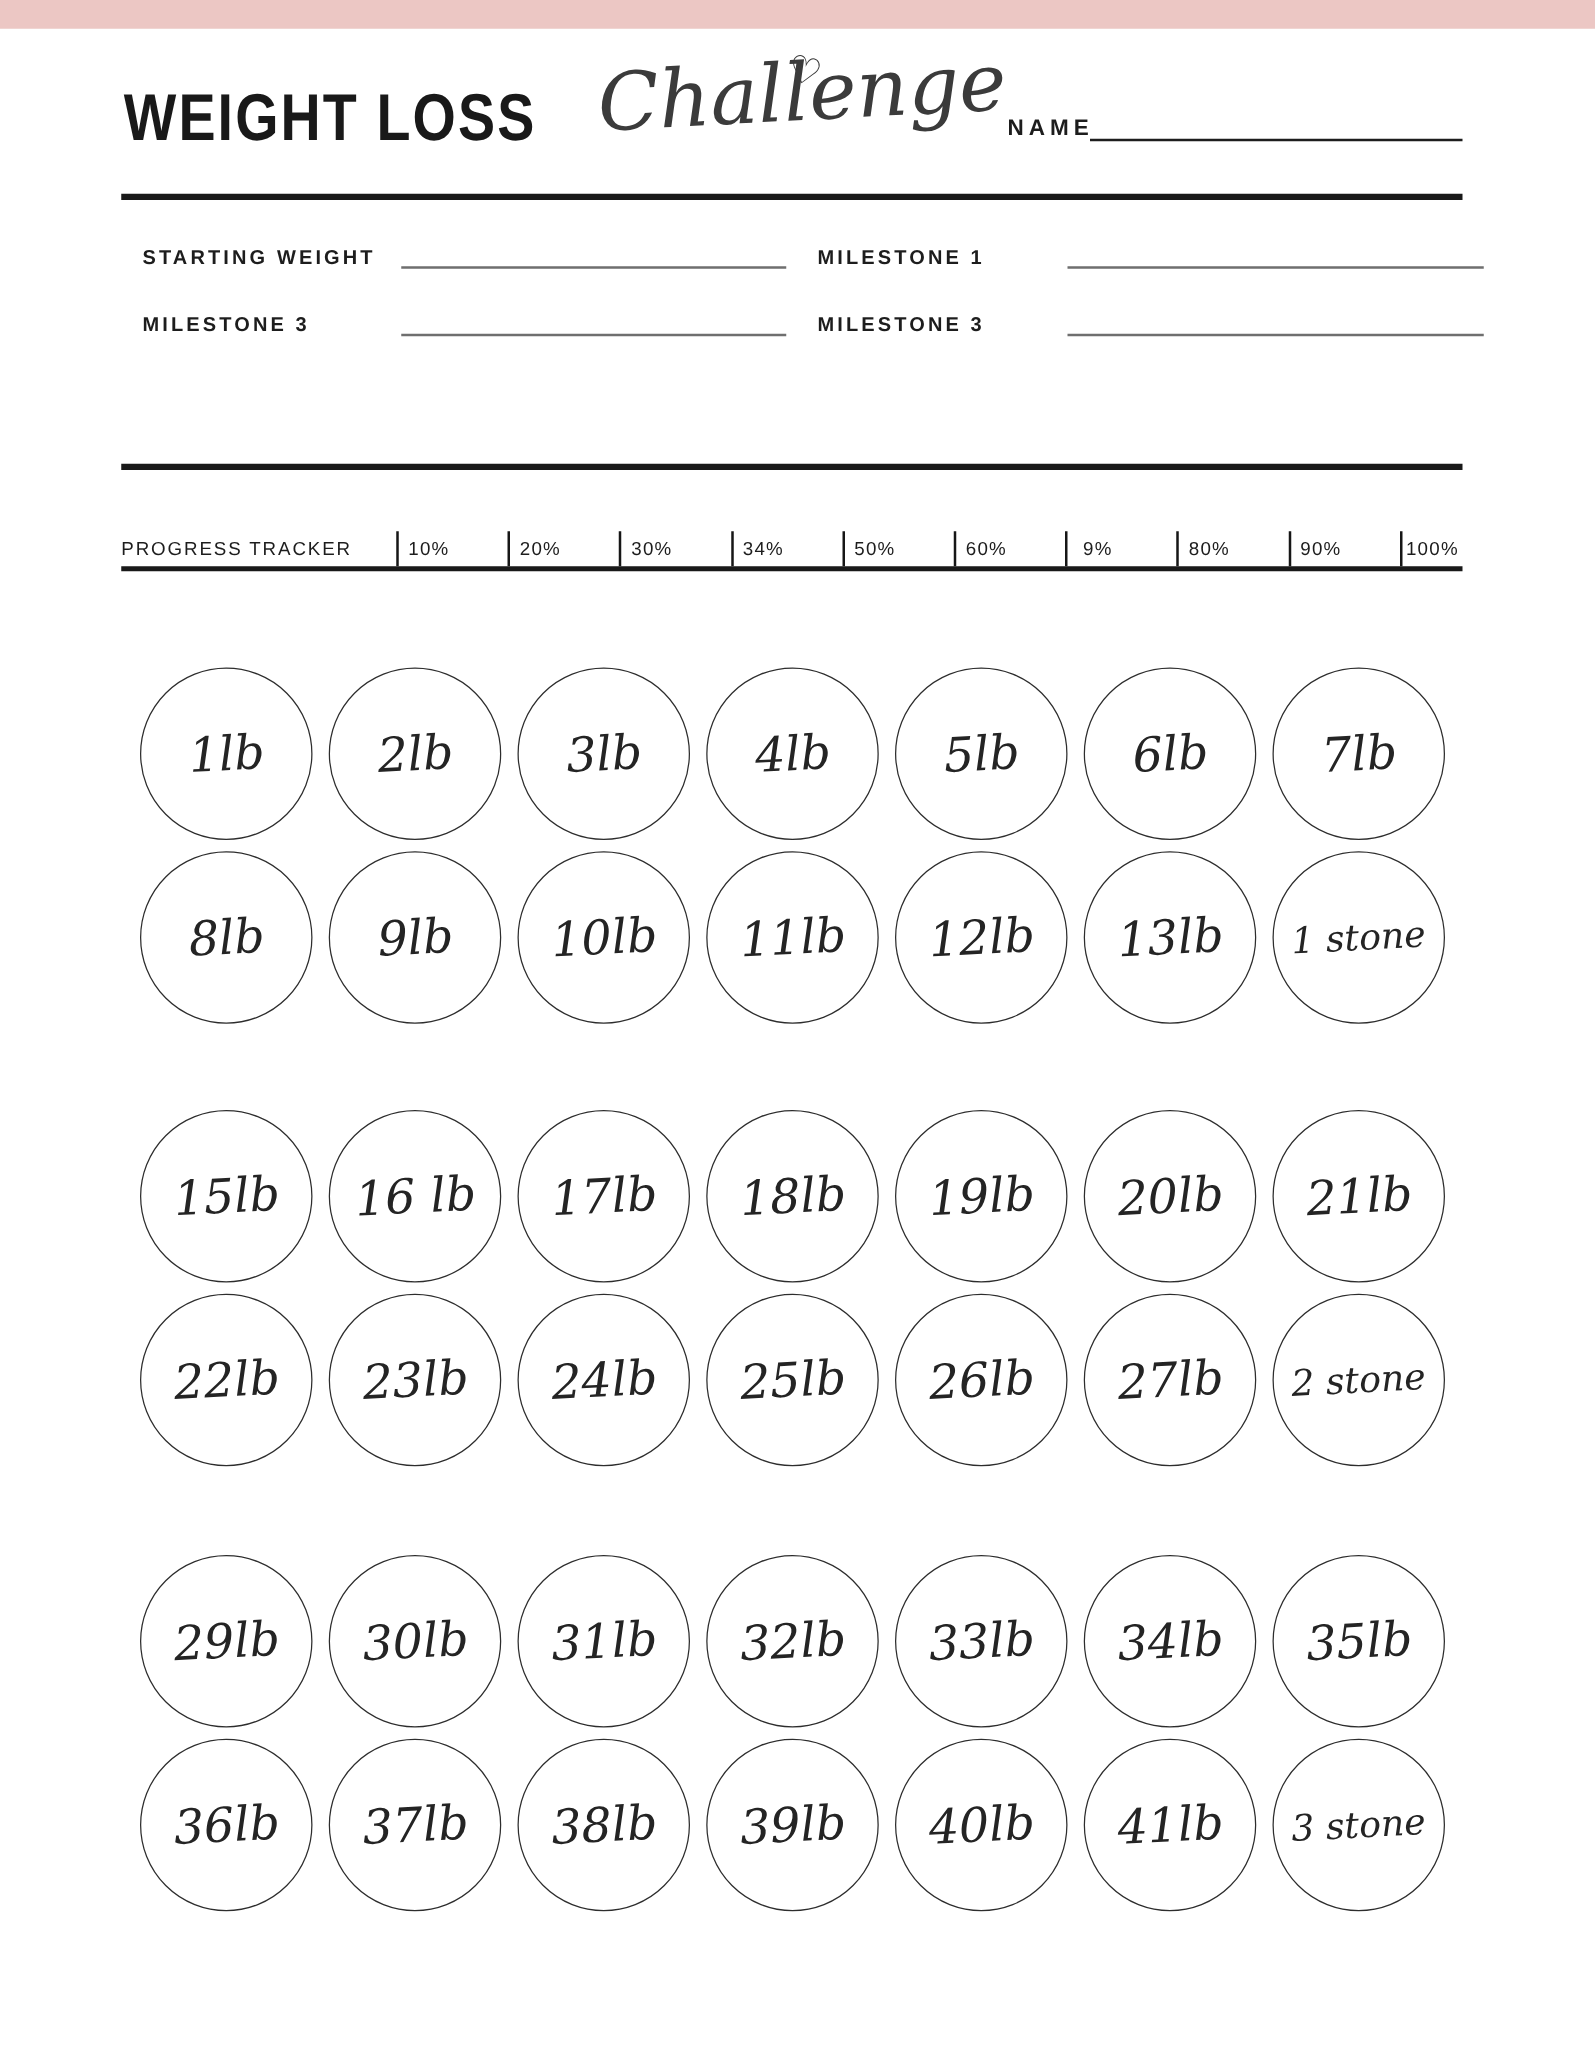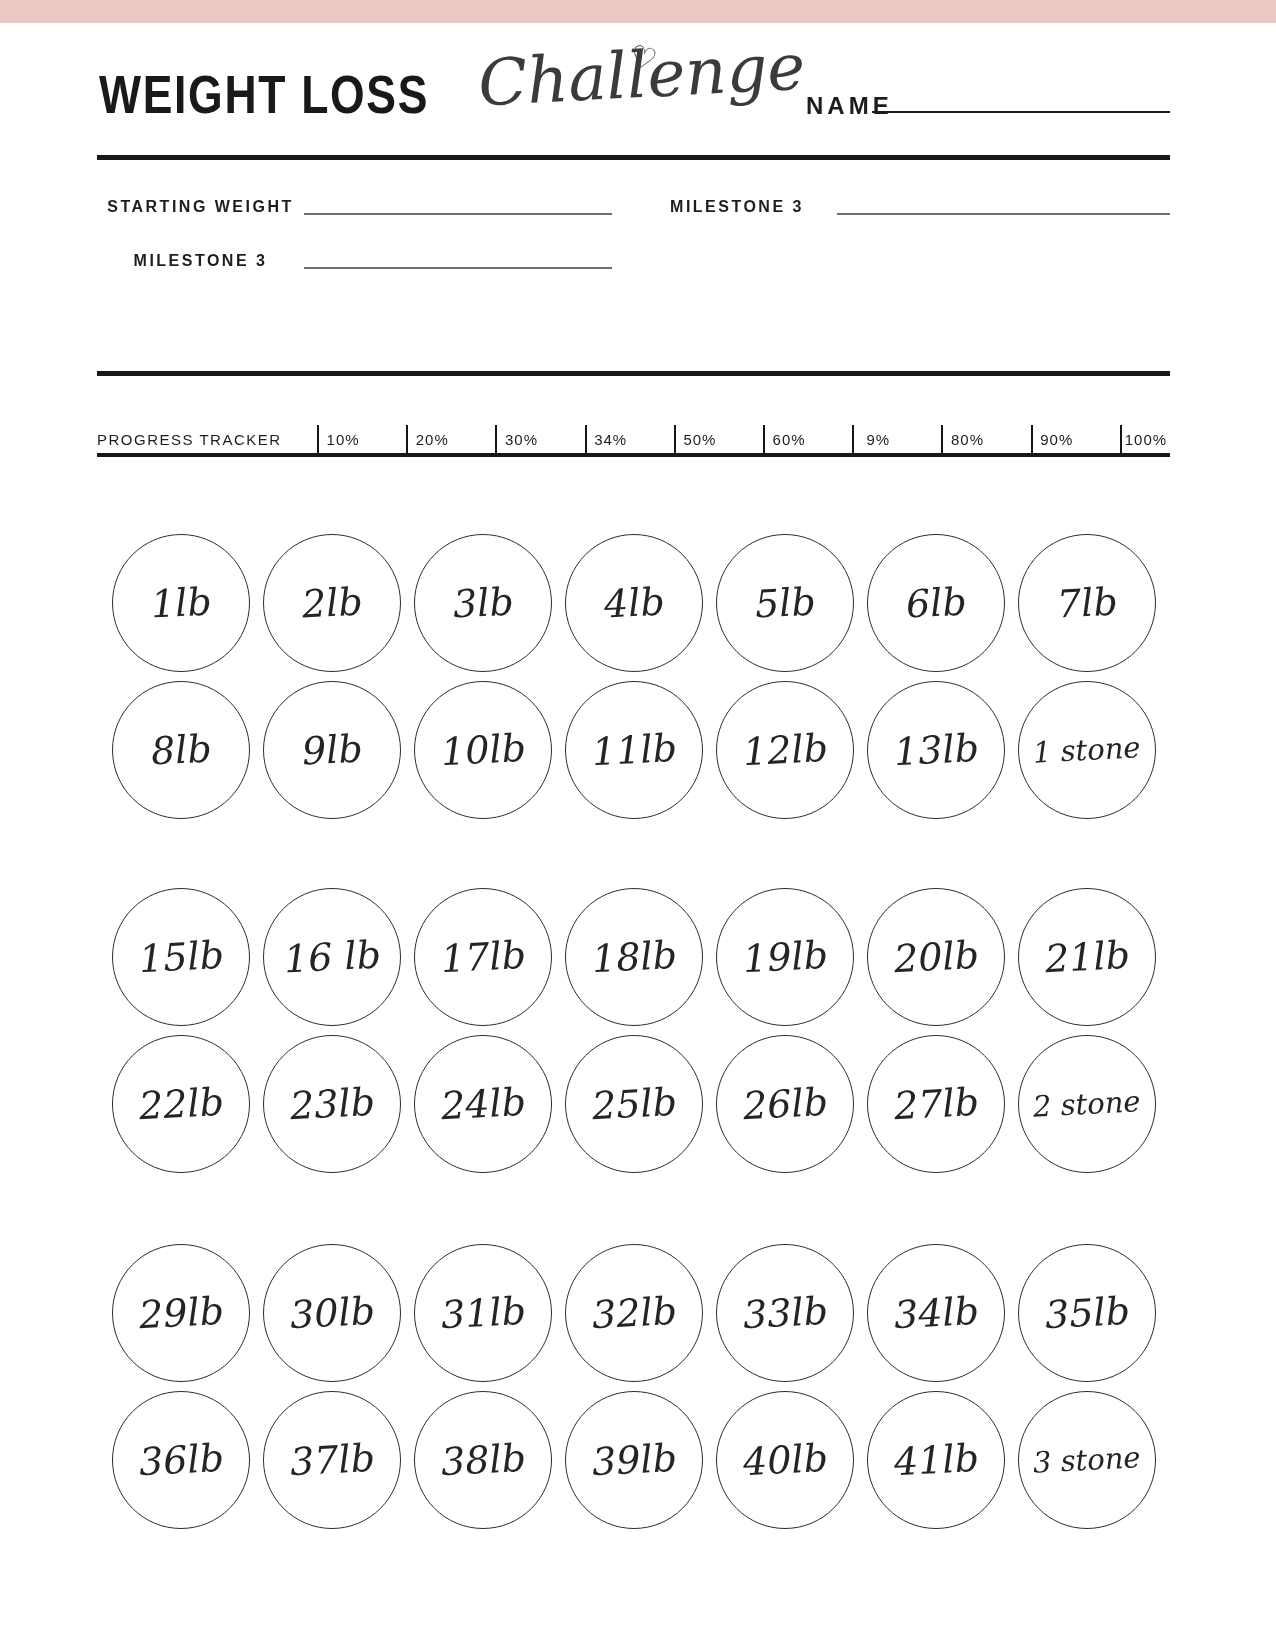--- a/index.html
+++ b/index.html
@@ -20,32 +20,32 @@
   }
   .title-script {
     position:absolute; left:478px; top:38px;
     font-family:"DejaVu Serif", serif; font-style:italic; font-weight:500;
     font-size:64px; color:#3b3b3b; transform:rotate(-3deg); white-space:nowrap;
   }
   .heart-icon {
     position:absolute; left:630px; top:40px; font-size:30px; color:#3b3b3b;
     transform:rotate(14deg); font-family:"DejaVu Sans", sans-serif;
   }
-  .name-label { position:absolute; left:806px; top:92px; font-size:24px; font-weight:700; letter-spacing:4px; }
+  .name-label { position:absolute; left:806px; top:92px; font-size:18px; font-weight:700; letter-spacing:4px; }
   .name-line  { position:absolute; left:872px; top:111px; width:298px; height:0; border-bottom:2px solid #1d1d1d; }
 
   
   .rule { position:absolute; left:97px; width:1073px; height:5px; background:#191919; }
   .rule-1 { top:155px; }
   .rule-2 { top:371px; }
 
   
   .fields {
-    position:absolute; left:97px; top:180px; width:1073px;
-    display:grid; grid-template-columns:515px 1fr; column-gap:25px; grid-auto-rows:54px;text-align:center;
+    position:absolute; left:114px; top:180px; width:1073px;
+    display:grid; grid-template-columns:515px 1fr; column-gap:25px; grid-auto-rows:54px;
   }
   .field { display:flex; align-items:center; }
   .field-label { font-weight:700; font-size:16px; letter-spacing:2.5px; white-space:nowrap; flex:none; }
   .field:nth-child(odd)  .field-label { width:207px; }
   .field:nth-child(even) .field-label { width:200px; }
   .write-line { flex:1; height:14px; border-bottom:2px solid #6f6f6f; }
 
   
   .tracker {
     position:absolute; left:97px; top:425px; width:1073px; height:28px;
@@ -81,20 +81,24 @@
 <div class="heart-icon">♡</div>
 
 <div class="name-label">NAME</div>
 <div class="name-line"></div>
 
 <div class="rule rule-1"></div>
 
 <div class="fields">
   <div class="field">
     <span class="field-label">STARTING WEIGHT</span>
+    <span class="write-line"></span>
+  </div>
+  <div class="field">
+    <span class="field-label">MILESTONE 1</span>
     <span class="write-line"></span>
   </div>
   <div class="field">
     <span class="field-label">MILESTONE 3</span>
     <span class="write-line"></span>
   </div>
   <div class="field">
     <span class="field-label">MILESTONE 3</span>
     <span class="write-line"></span>
   </div>

